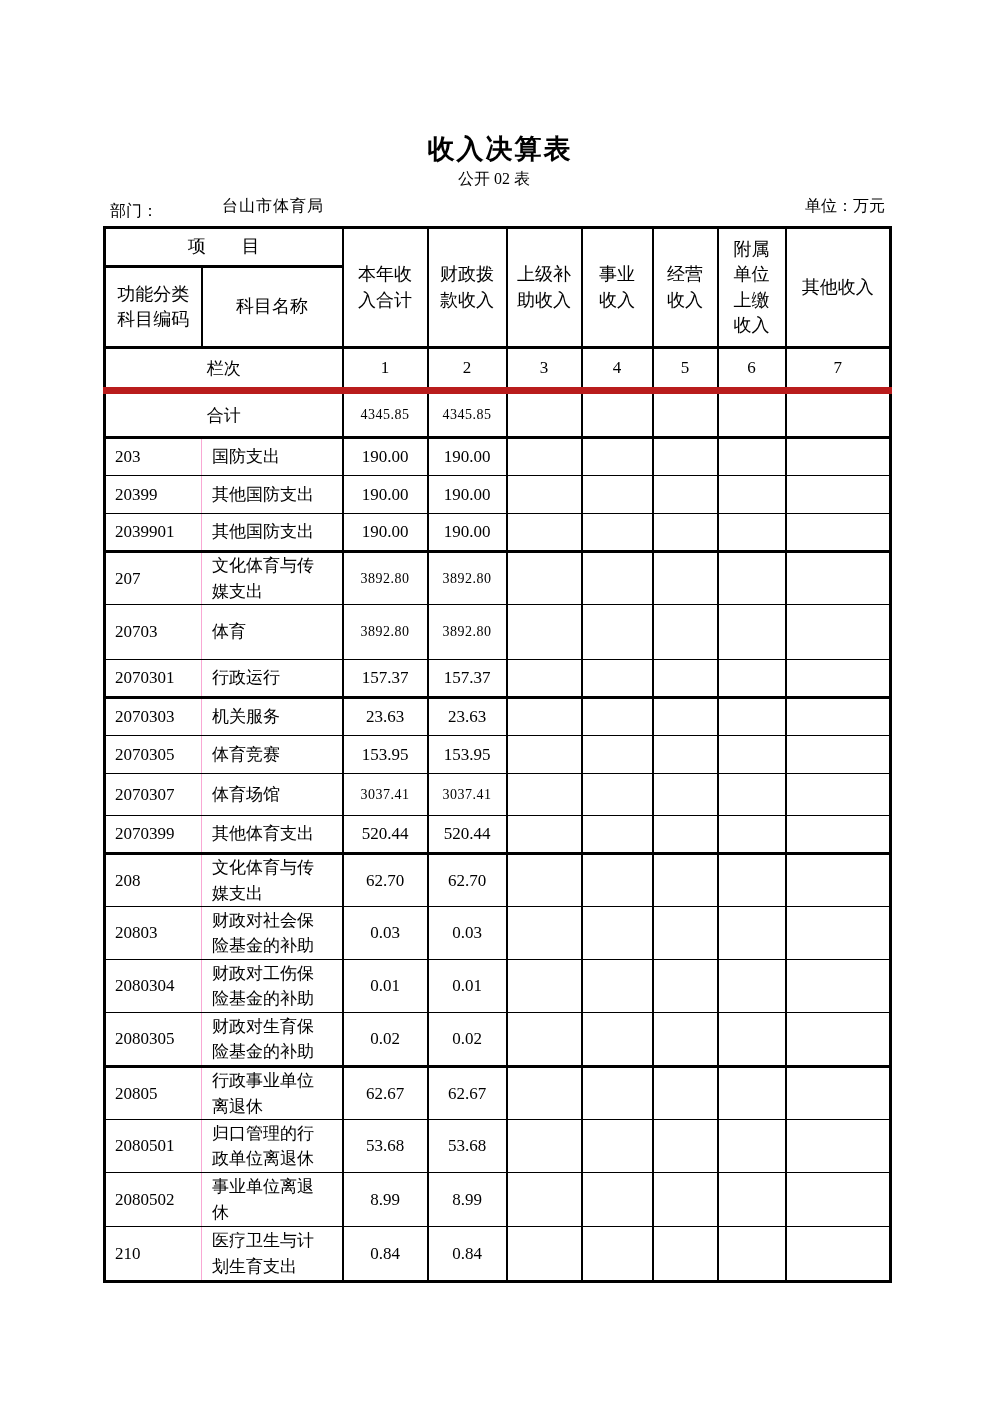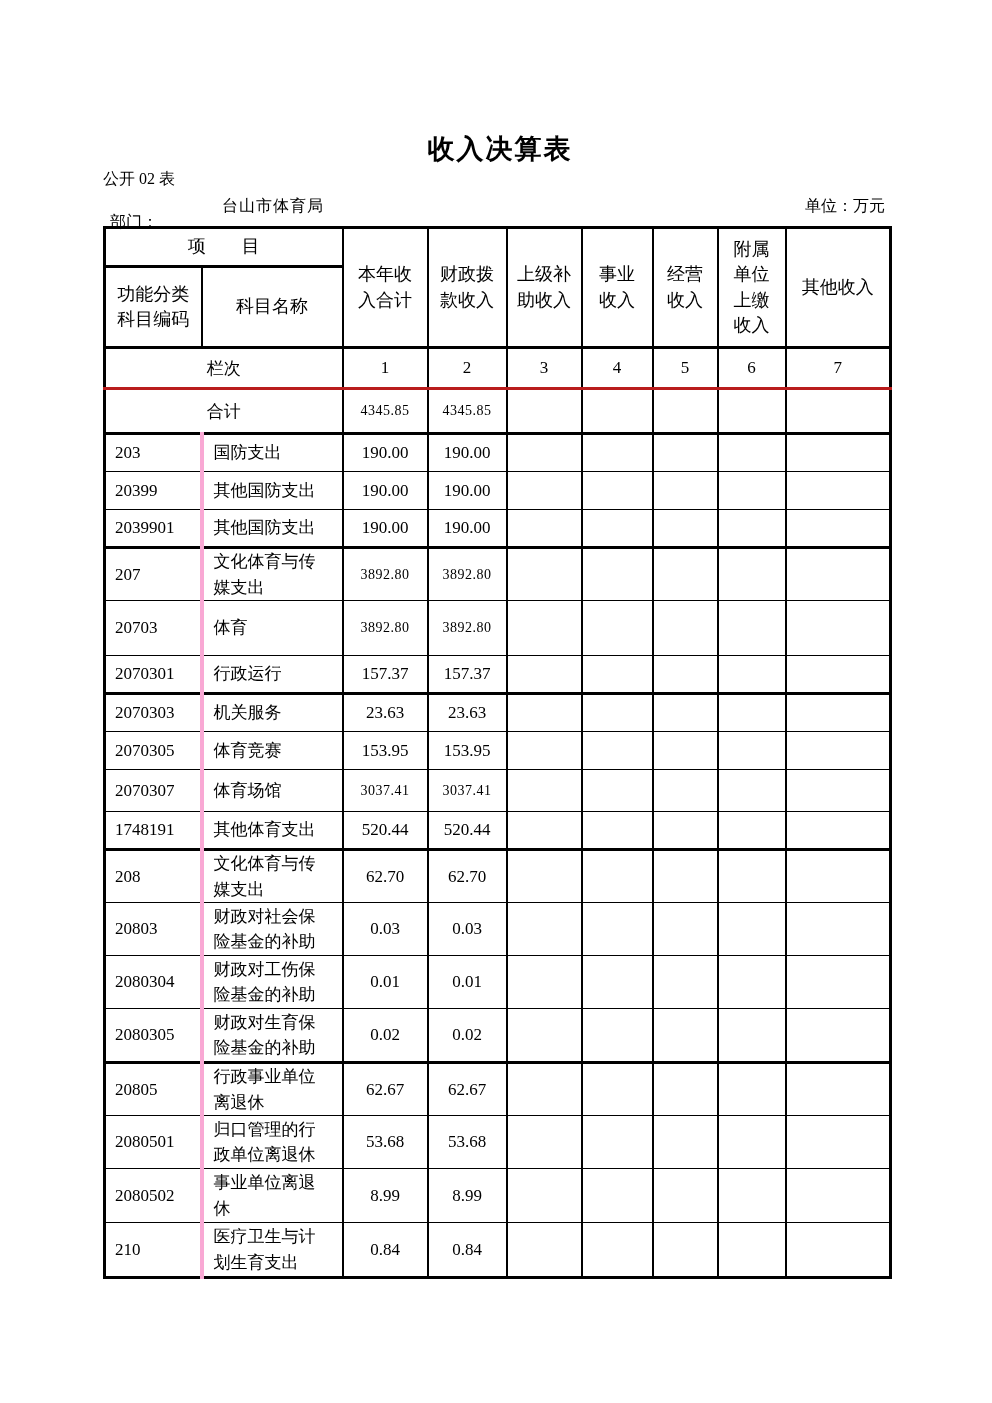--- a/index.html
+++ b/index.html
@@ -9,46 +9,46 @@
     color:#000;
   }
   .page { position:absolute; inset:0; background:#fff; }
 
   .doc-title {
     position:absolute; top:131px; left:4px; width:992px;
     text-align:center; font-size:27px; font-weight:bold; letter-spacing:2px;
   }
   .table-code {
     position:absolute; top:169px; left:103px; width:782px;
-    text-align:left; font-size:16px;
+    text-align:center; font-size:16px;
   }
   .meta-line { position:absolute; top:196px; left:103px; width:782px; height:22px; font-size:16px; }
-  .dept-label { position:absolute; left:7px; top:16px; }
+  .dept-label { position:absolute; left:7px; top:5px; }
   .dept-value { position:absolute; left:119px; top:0; letter-spacing:1px; }
   .unit-label { position:absolute; right:0; top:0; }
 
   table.fin {
     position:absolute; left:103px; top:226px;
     border-collapse:collapse; table-layout:fixed; width:786px;
     border:3px solid #000;
   }
   td {
     border-left:2px solid #000; border-right:2px solid #000;
     border-top:1px solid #000; border-bottom:1px solid #000;
     padding:0; text-align:center; vertical-align:middle;
     font-size:17px; color:#000;
   }
   
-  td.code { border-right:4px solid #f9a8d4; }
+  td.code { border-right:1px solid #f9a8d4; }
   td.name { border-left:1px solid #000; }
 
   tr.h1 td.item { height:36px; font-size:18px; border-bottom:3px solid #000; }
   tr.h2 td { height:78px; border-bottom:3px solid #000; }
   td.hdr { font-size:18px; white-space:pre-line; line-height:1.4; }
-  tr.lane td { height:38px; border-top:3px solid #000; border-bottom:3px solid #b91c1c; }
+  tr.lane td { height:38px; border-top:3px solid #000; border-bottom:7px solid #b91c1c; }
   tr.total td { height:42px; border-bottom:3px solid #000; }
 
   td.code { text-align:left; padding-left:9px; }
   td.name { text-align:left; }
   .namewrap { max-width:106px; margin-left:10px; line-height:1.5; text-align:left; }
   td.val { font-size:17px; }
   td.val.small { font-size:14px; letter-spacing:0.5px; }
 
   tr.thick td { border-bottom:3px solid #000; }
 </style>
@@ -235,21 +235,21 @@
           </td>
           <td class="val small">3037.41</td>
           <td class="val small">3037.41</td>
           <td class="val"></td>
           <td class="val"></td>
           <td class="val"></td>
           <td class="val"></td>
           <td class="val"></td>
         </tr>
         <tr class="thick" style="height: 38px;">
-          <td class="code">1748191</td>
+          <td class="code">2070399</td>
           <td class="name">
             <div class="namewrap">其他体育支出</div>
           </td>
           <td class="val">520.44</td>
           <td class="val">520.44</td>
           <td class="val"></td>
           <td class="val"></td>
           <td class="val"></td>
           <td class="val"></td>
           <td class="val"></td>

